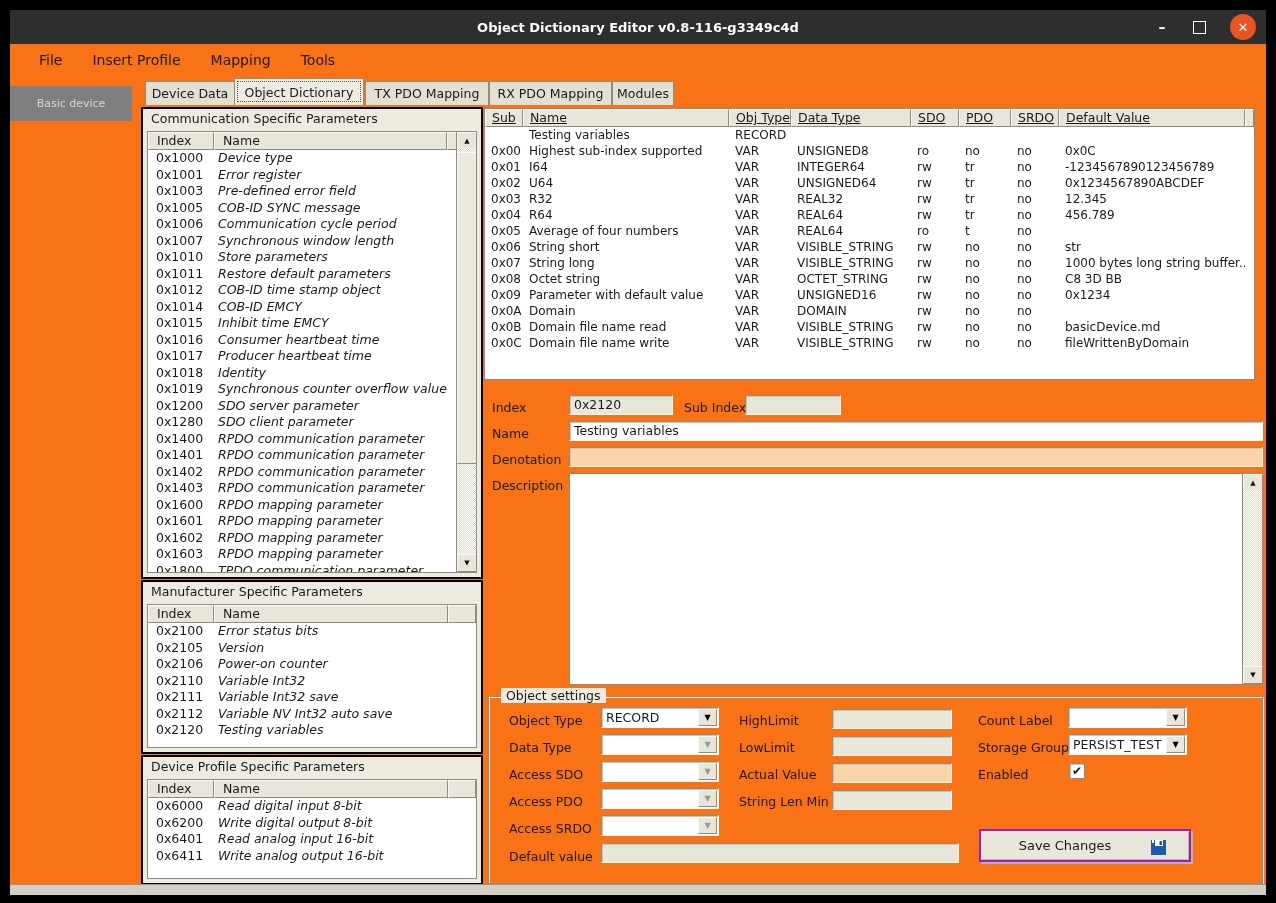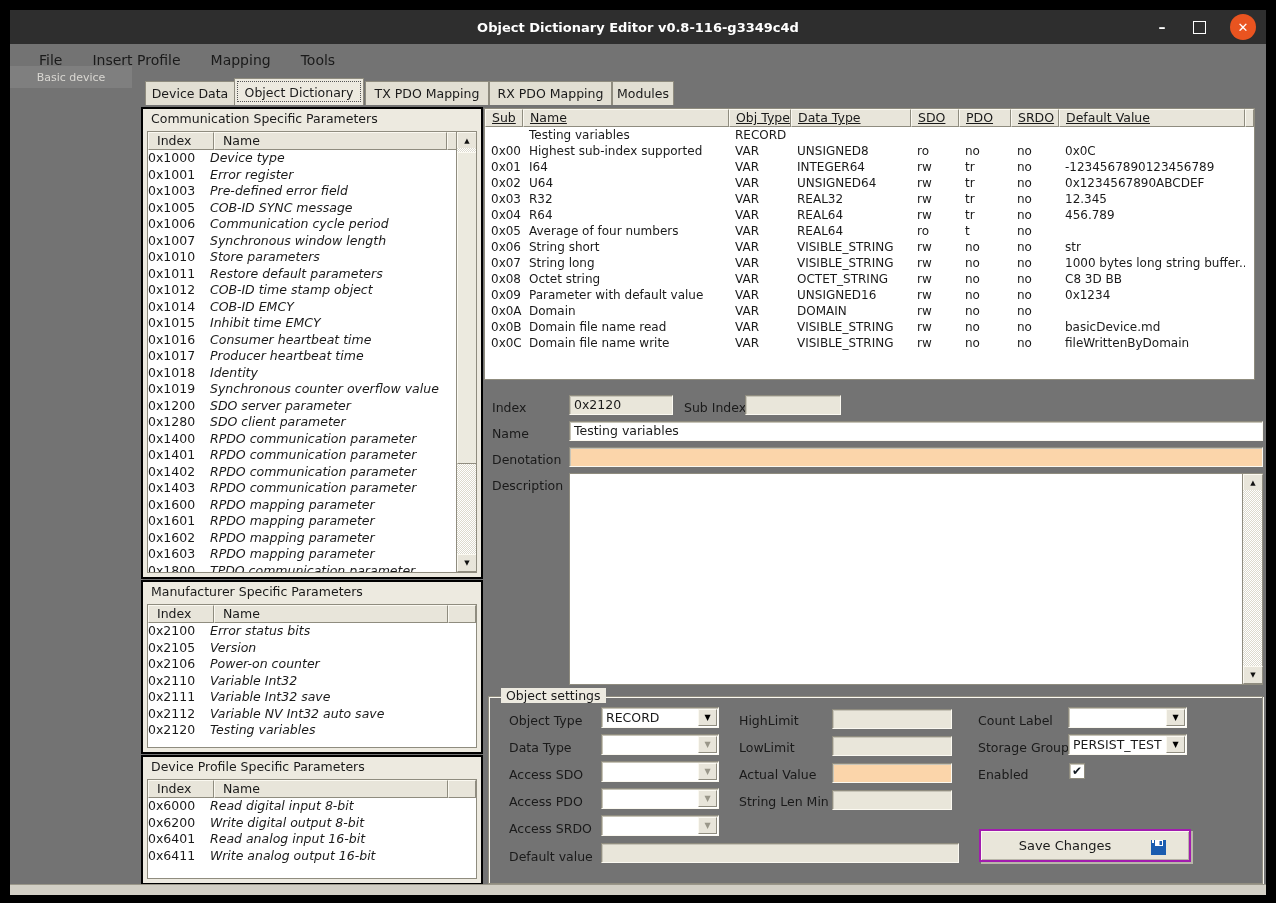--- a/index.html
+++ b/index.html
@@ -1,55 +1,55 @@
 <!DOCTYPE html>
 <html><head>
 <meta charset="utf-8">
 <style>
   html,body{margin:0;padding:0;}
   body{width:1276px;height:903px;background:#000;position:relative;
        font-family:"DejaVu Sans","Liberation Sans",sans-serif;font-size:12.5px;color:#1a1a1a;
        -webkit-font-smoothing:antialiased;overflow:hidden;}
-  .window{position:absolute;left:10px;top:10px;width:1256px;height:885px;background:#737373;}
+  .window{position:absolute;left:10px;top:10px;width:1256px;height:885px;background:#f97316;}
 
   
   .titlebar{position:absolute;left:0;top:0;width:100%;height:34px;background:#2e2e2e;
             display:flex;align-items:center;justify-content:center;color:#fff;
             font-weight:bold;font-size:13px;}
   .win-controls{position:absolute;right:10px;top:0;height:34px;display:flex;align-items:center;gap:24px;}
   .btn-min{color:#fff;font-size:14px;line-height:10px;width:14px;text-align:center;}
   .btn-max{width:11px;height:11px;border:1px solid #fff;}
   .btn-close{width:26px;height:26px;border-radius:50%;background:#e95420;color:#fff;
              display:flex;align-items:center;justify-content:center;font-size:13px;font-weight:bold;}
 
   
   .menubar{position:absolute;left:0;top:34px;width:100%;height:32px;display:flex;
            align-items:center;padding-left:14px;font-size:14px;}
   .menu-item{padding:4px 15px;}
 
   
-  .side-tab{position:absolute;left:0;top:56px;width:122px;height:22px;background:#7f7f7f;
+  .side-tab{position:absolute;left:0;top:76px;width:122px;height:35px;background:#7f7f7f;
             color:#d9d7d2;display:flex;align-items:center;justify-content:center;font-size:11px;}
   .tab{position:absolute;top:71px;height:23px;background:#e2dfd3;border:1px solid #8f8c7f;
        border-bottom:none;display:flex;align-items:center;justify-content:center;font-size:12.5px;}
   .tab.selected{top:68px;height:26px;background:#edeae0;outline:1px dotted #555;outline-offset:-4px;}
 
   
   .param-box{position:absolute;background:#edeae0;border:2px solid #000;}
   .param-title{position:absolute;left:8px;top:2px;}
   .plist{position:absolute;left:4px;right:4px;top:22px;bottom:4px;background:#fff;
          border:1px solid #8f8c7f;overflow:hidden;}
   .phead{display:flex;height:18px;}
   .phead span{background:#e8e5da;border:1px solid #fbf9f1;border-right-color:#8f8c7f;
               border-bottom-color:#8f8c7f;padding-left:8px;line-height:16px;overflow:hidden;}
   .phead span:nth-child(1){width:56px;flex:none;}
   .phead span:nth-child(2){flex:1;}
   .phead span:nth-child(3){width:26px;flex:none;padding:0;}
   .prows .prow{display:flex;height:16.5px;line-height:16.5px;white-space:nowrap;}
-  .prows .prow span:nth-child(1){width:56px;flex:none;}
+  .prows .prow span:nth-child(1){width:56px;flex:none;padding-left:8px;}
   .prows .prow span:nth-child(2){flex:1;padding-left:6px;overflow:hidden;font-style:italic;}
   .with-sb .phead span:nth-child(3){width:8px;}
   .with-sb .prows{margin-right:19px;}
 
   
   .vsb{position:absolute;top:0;right:0;bottom:0;width:19px;border-left:1px solid #8f8c7f;}
   .dither{background-image:conic-gradient(#fff 0 25%,#dddacd 0 50%,#fff 0 75%,#dddacd 0);
           background-size:2px 2px;}
   .sb-btn{position:absolute;left:0;width:18px;height:16px;background:#e8e5da;
           border:1px solid #fbf9f1;border-right-color:#8f8c7f;border-bottom-color:#8f8c7f;

